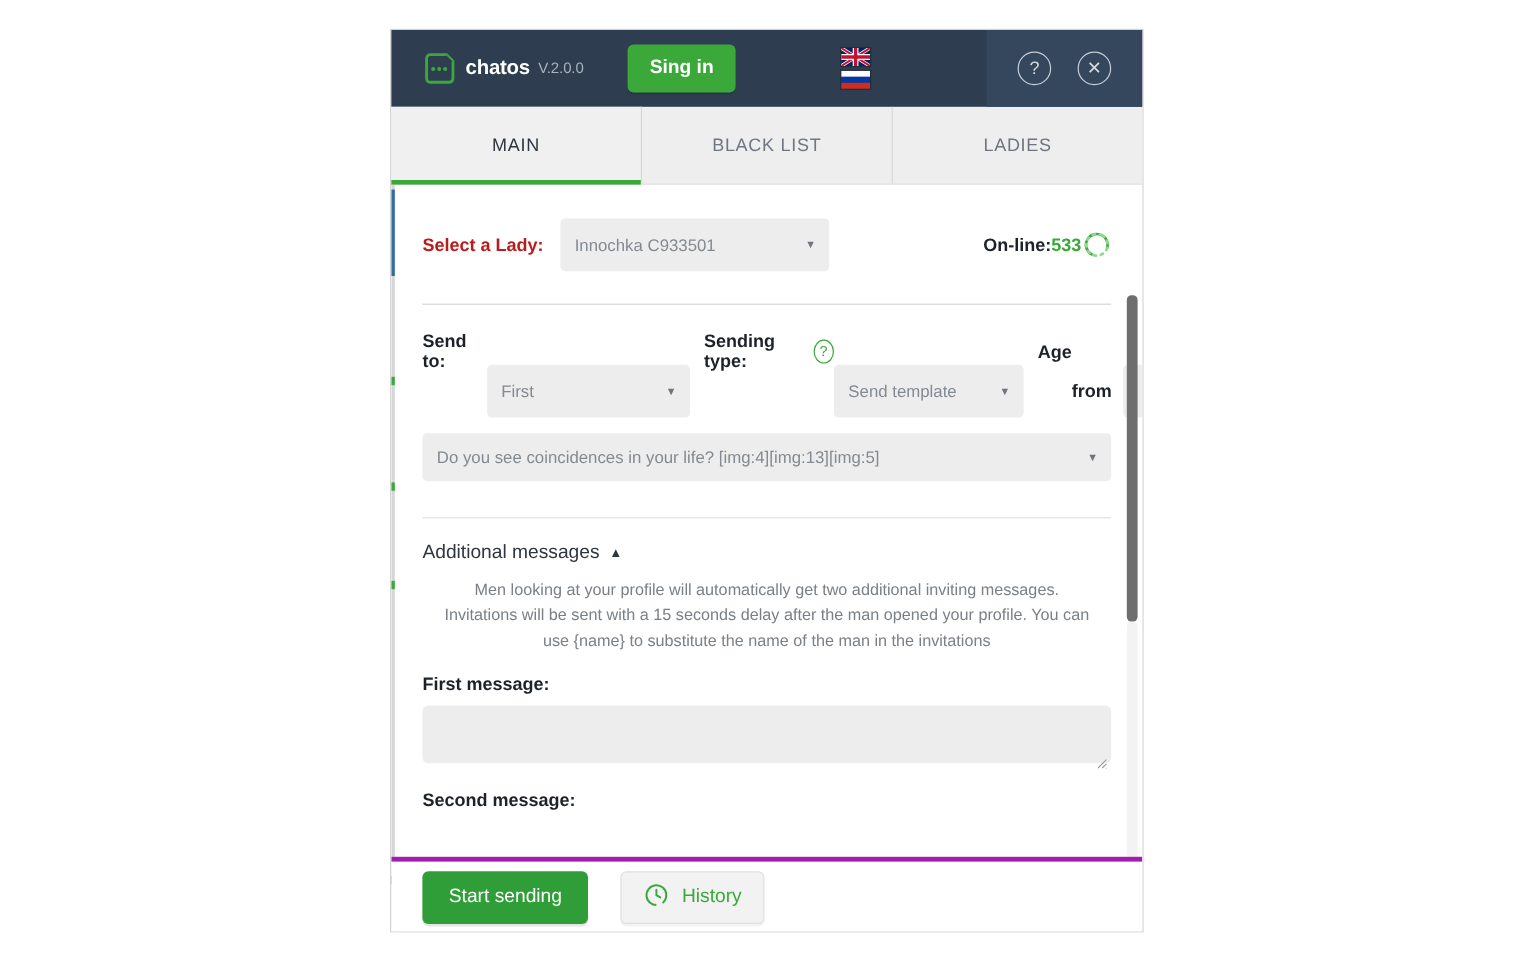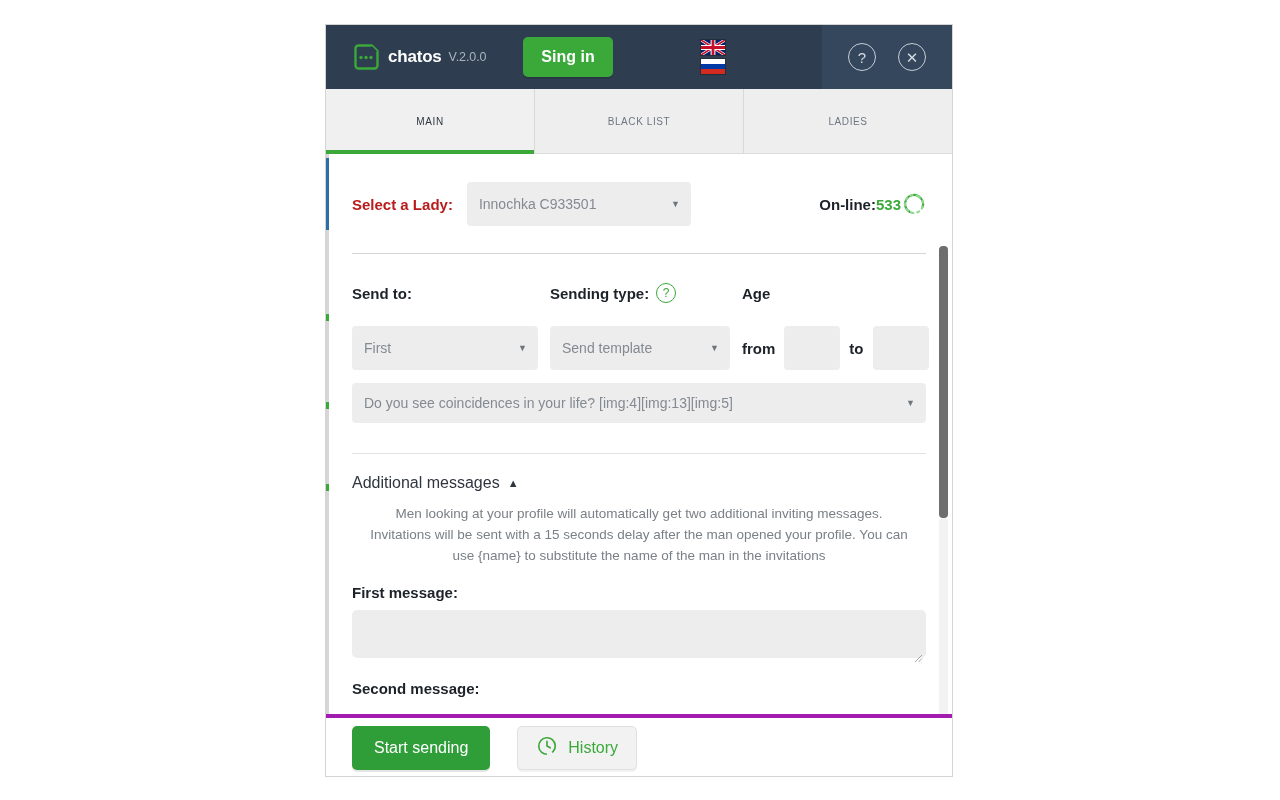--- a/index.html
+++ b/index.html
@@ -115,21 +115,21 @@
     display: flex;
     height: 64px;
     background: #eeeeee;
     border-bottom: 1px solid #dcdcdc;
   }
   .tab {
     flex: 1;
     display: flex;
     align-items: center;
     justify-content: center;
-    font-size: 10px;
+    font-size: 15px;
     color: #6f7680;
     letter-spacing: 0.6px;
     cursor: pointer;
     position: relative;
     border-right: 1px solid #d8d8d8;
     box-sizing: border-box;
   }
   .tab:last-child { border-right: none; }
   .tab.active {
     background: #f0f0f0;
@@ -207,21 +207,21 @@
     height: 1px;
     background: #d5d5d5;
     margin-top: 27px;
   }
 
   .row-send {
     display: flex;
     align-items: flex-start;
     margin-top: 28px;
   }
-  .col { display: flex; flex-direction: column; }
+  .col { display: flex; flex-direction: row; }
   .col-label {
     font-size: 15px;
     font-weight: bold;
     color: #1d2229;
     height: 22px;
     display: flex;
     align-items: center;
     gap: 7px;
   }
   .qmark {

